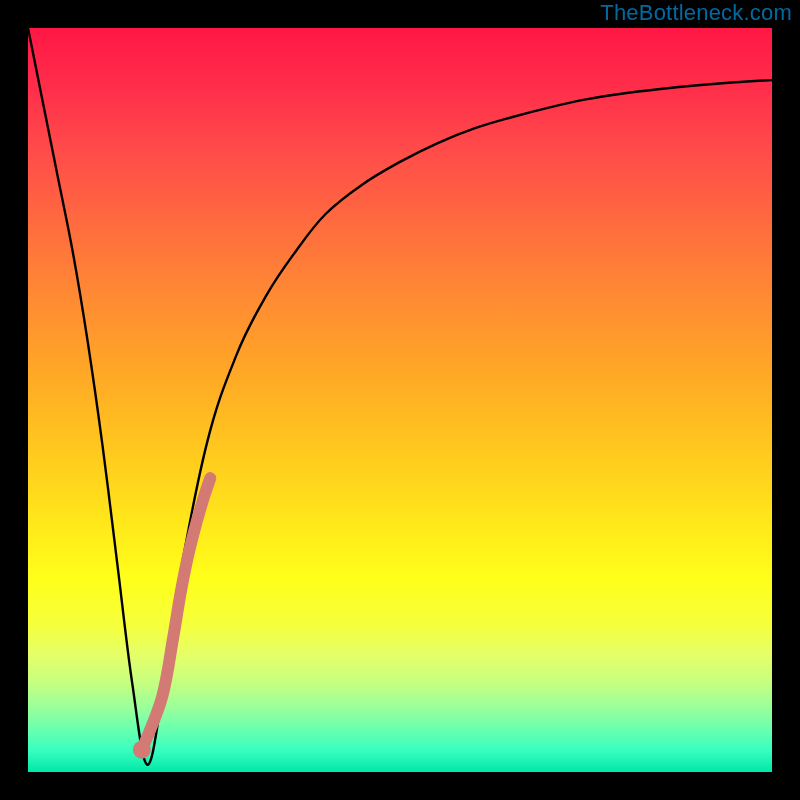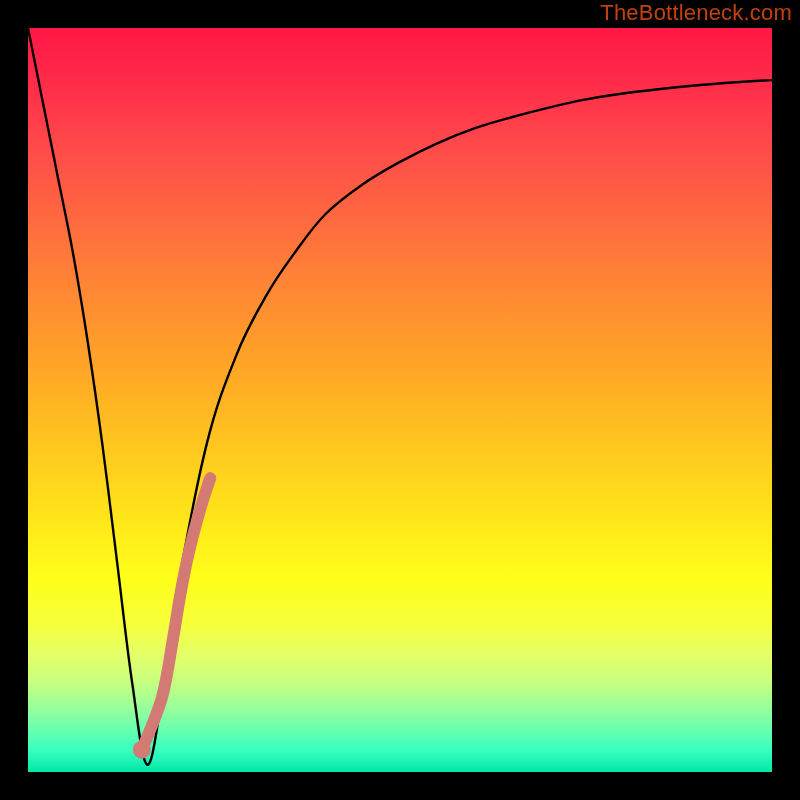--- a/index.html
+++ b/index.html
@@ -47,21 +47,21 @@
     position: absolute;
     left: 0;
     top: 0;
     width: 744px;
     height: 744px;
   }
   .watermark {
     position: absolute;
     top: 0;
     right: 8px;
-    color: #c2410c;
+    color: #0369a1;
     font-size: 22px;
     font-weight: 500;
     letter-spacing: 0.2px;
     user-select: none;
   }
 </style>
 </head>
 <body>
 
 <div class="frame">

